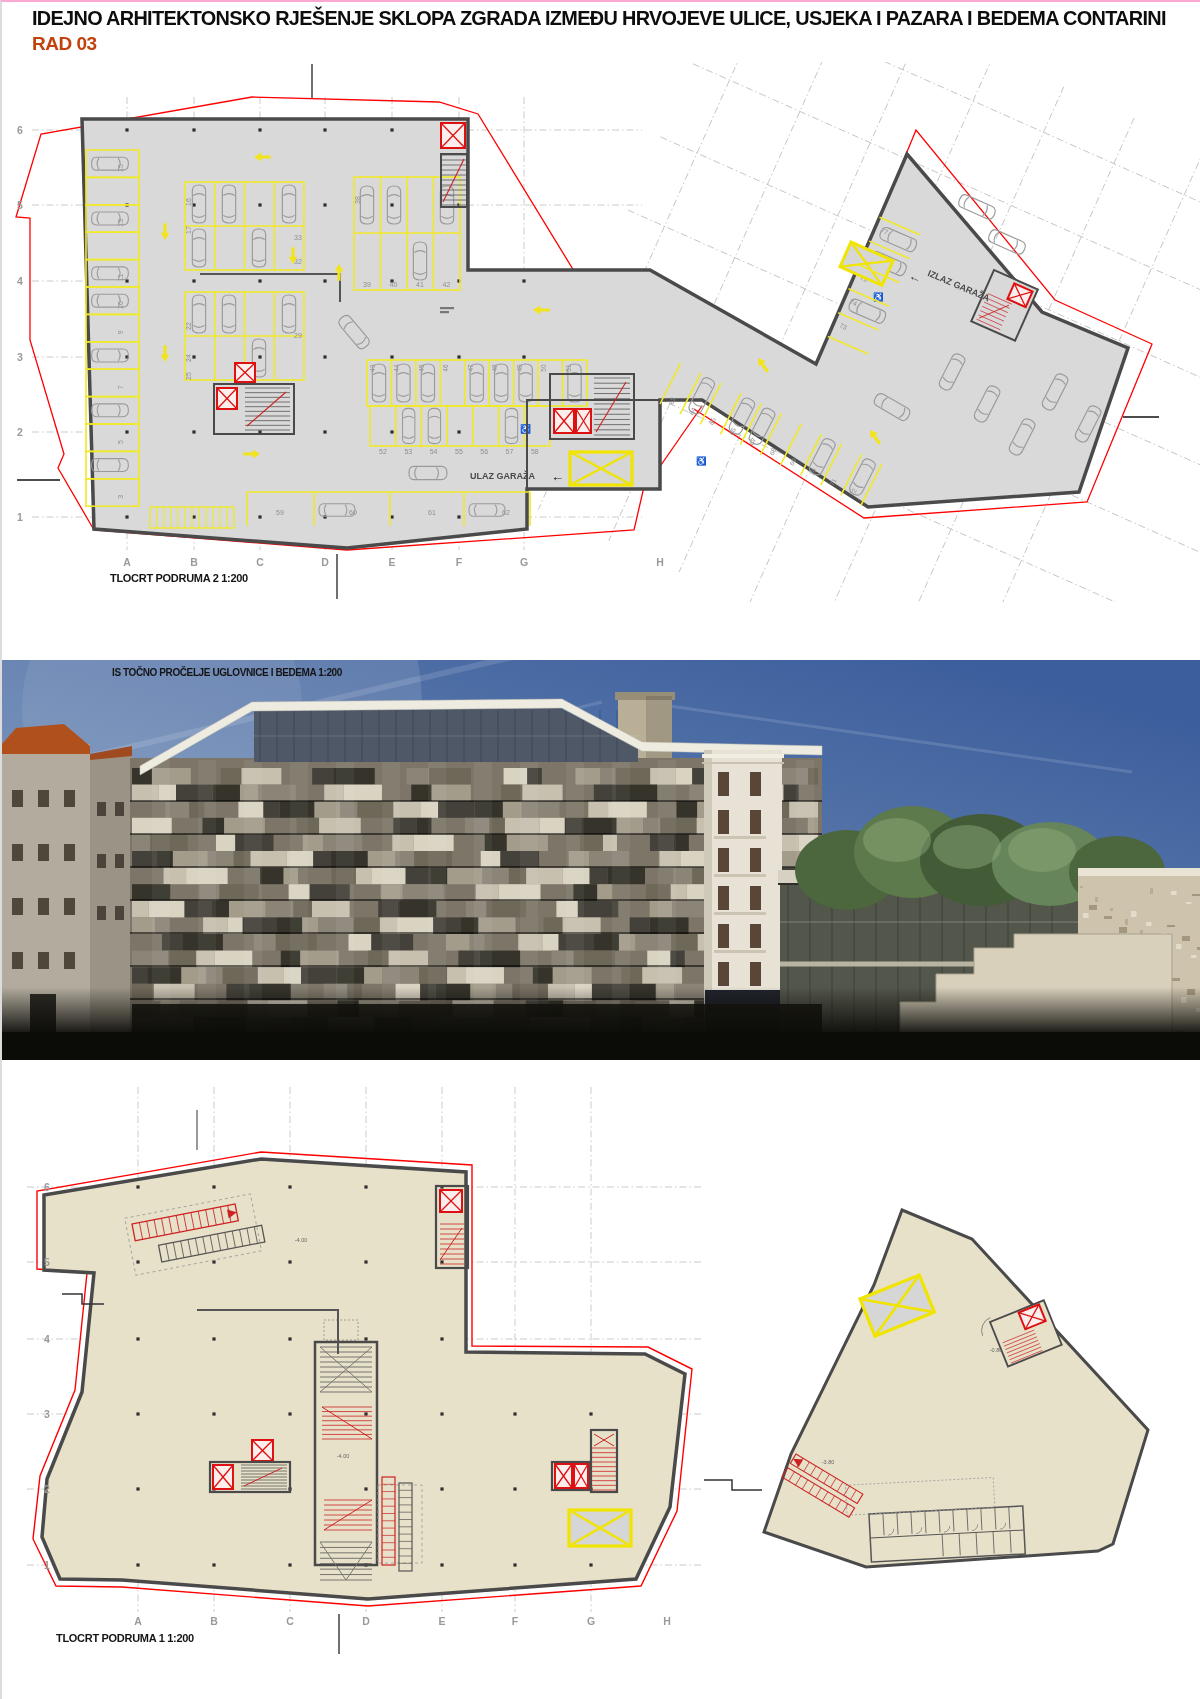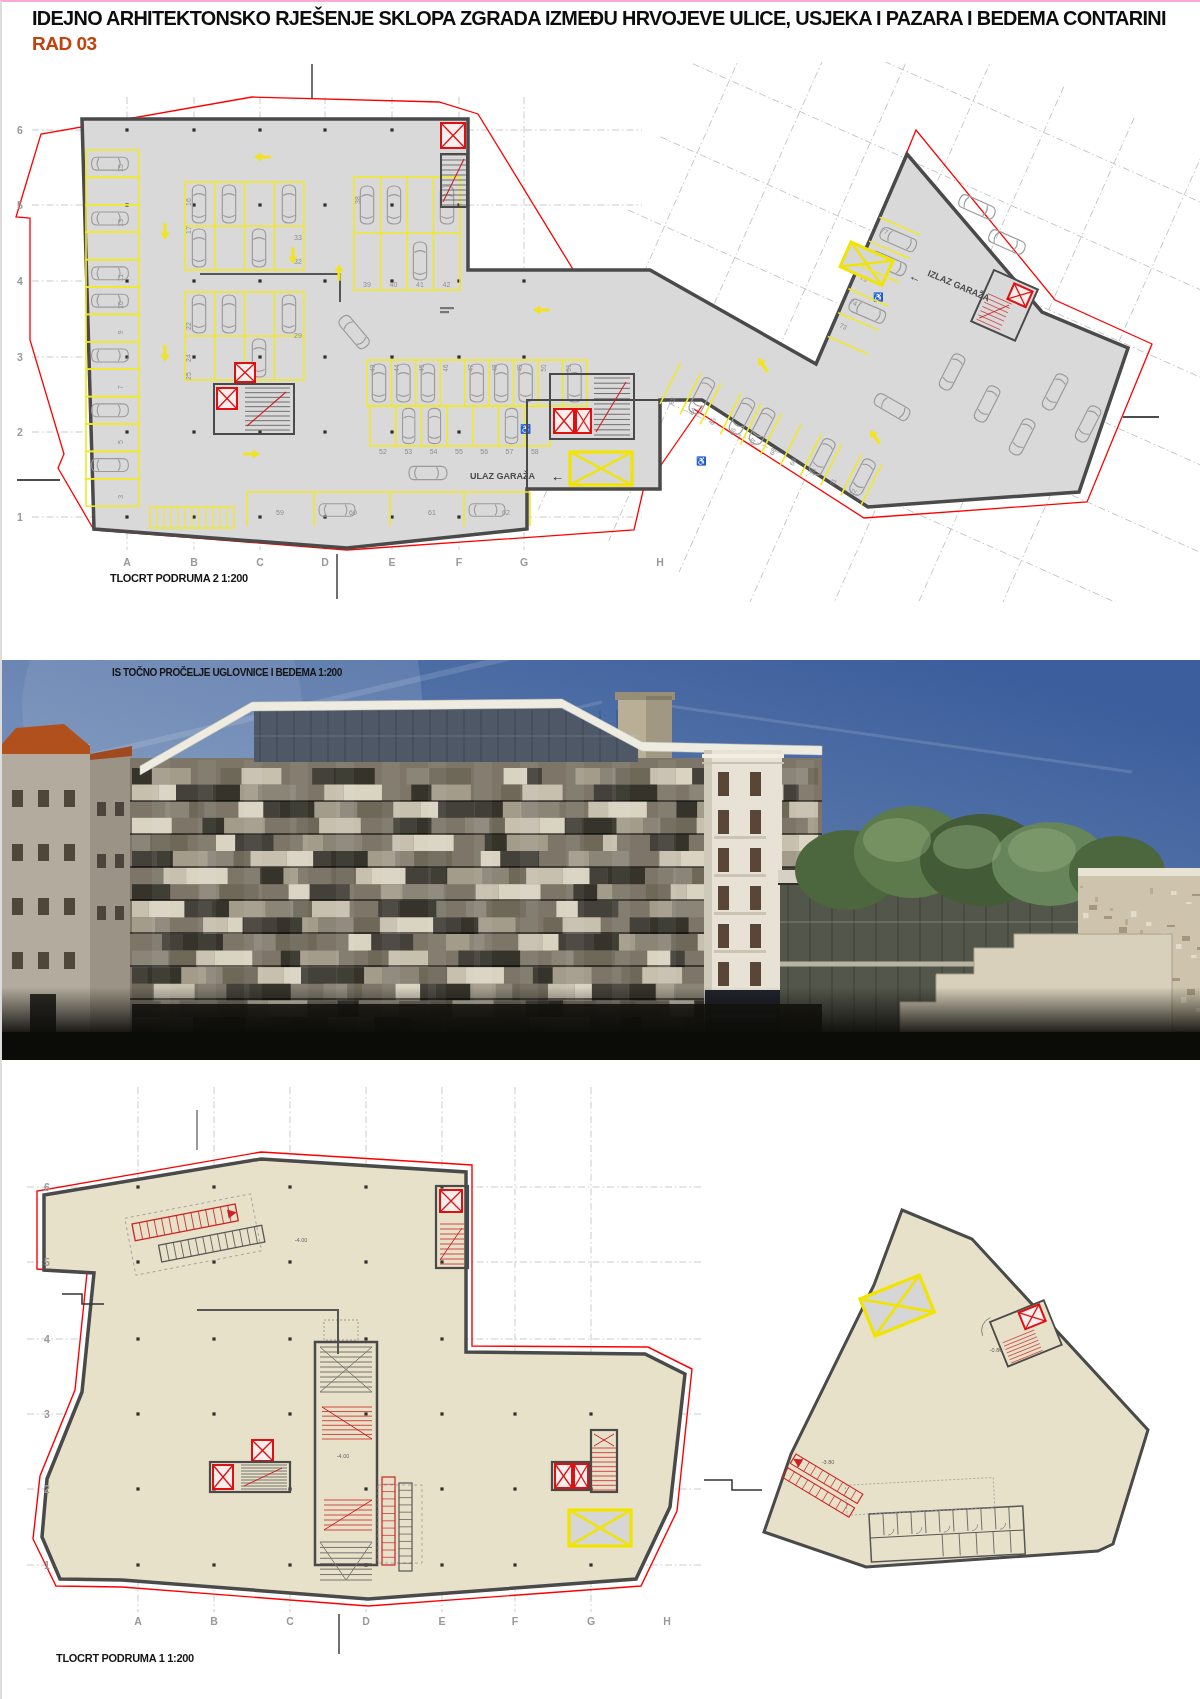--- a/index.html
+++ b/index.html
@@ -6,21 +6,21 @@
   .page{position:relative;width:1200px;height:1699px;background:#fff;overflow:hidden;
         border-top:2px solid #f9a8d4;border-left:2px solid #dcdcdc;box-sizing:border-box;
         font-family:"Liberation Sans", sans-serif;}
   .title-block{position:absolute;left:30px;top:4px;width:1165px;}
   .title-line1{font-size:20.5px;font-weight:bold;color:#0d0d0d;letter-spacing:-0.7px;
                white-space:nowrap;transform:scaleX(0.97);transform-origin:left top;}
   .title-line2{font-size:19px;font-weight:bold;color:#c2410c;letter-spacing:-0.5px;margin-top:3px;}
   .plan-caption{position:absolute;font-size:11px;font-weight:bold;color:#141414;letter-spacing:-0.3px;white-space:nowrap;}
   #cap-plan2{left:108px;top:570px;}
   #cap-render{left:110px;top:665px;font-size:10px;letter-spacing:-0.4px;}
-  #cap-plan1{left:54px;top:1630px;margin-top:20px;}
+  #cap-plan1{left:54px;top:1630px;}
   svg{position:absolute;left:0;display:block;}
   #plan2{top:60px;}
   #facade{top:658px;}
   #plan1{top:1080px;}
 </style>
 </head>
 <body>
 
 <div class="page">
   <header class="title-block">

